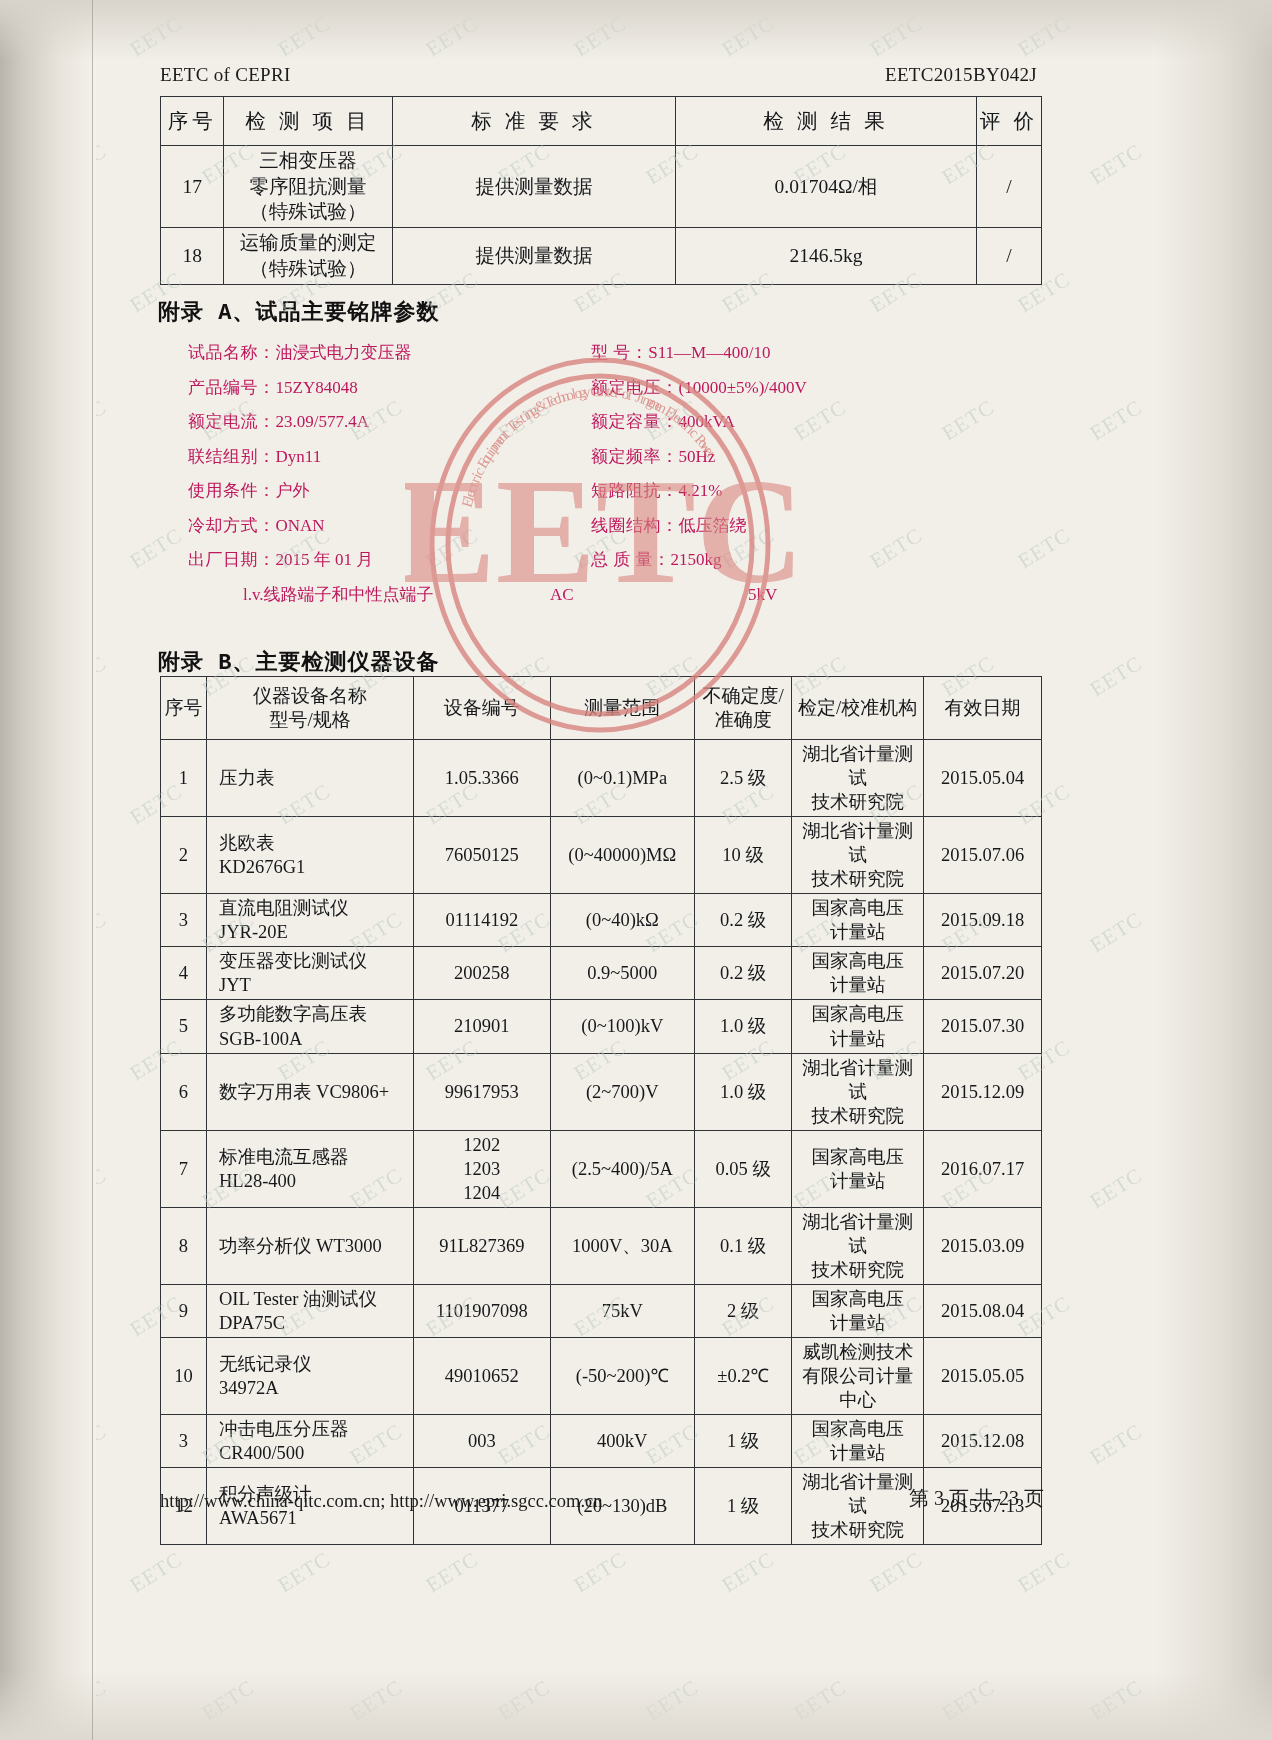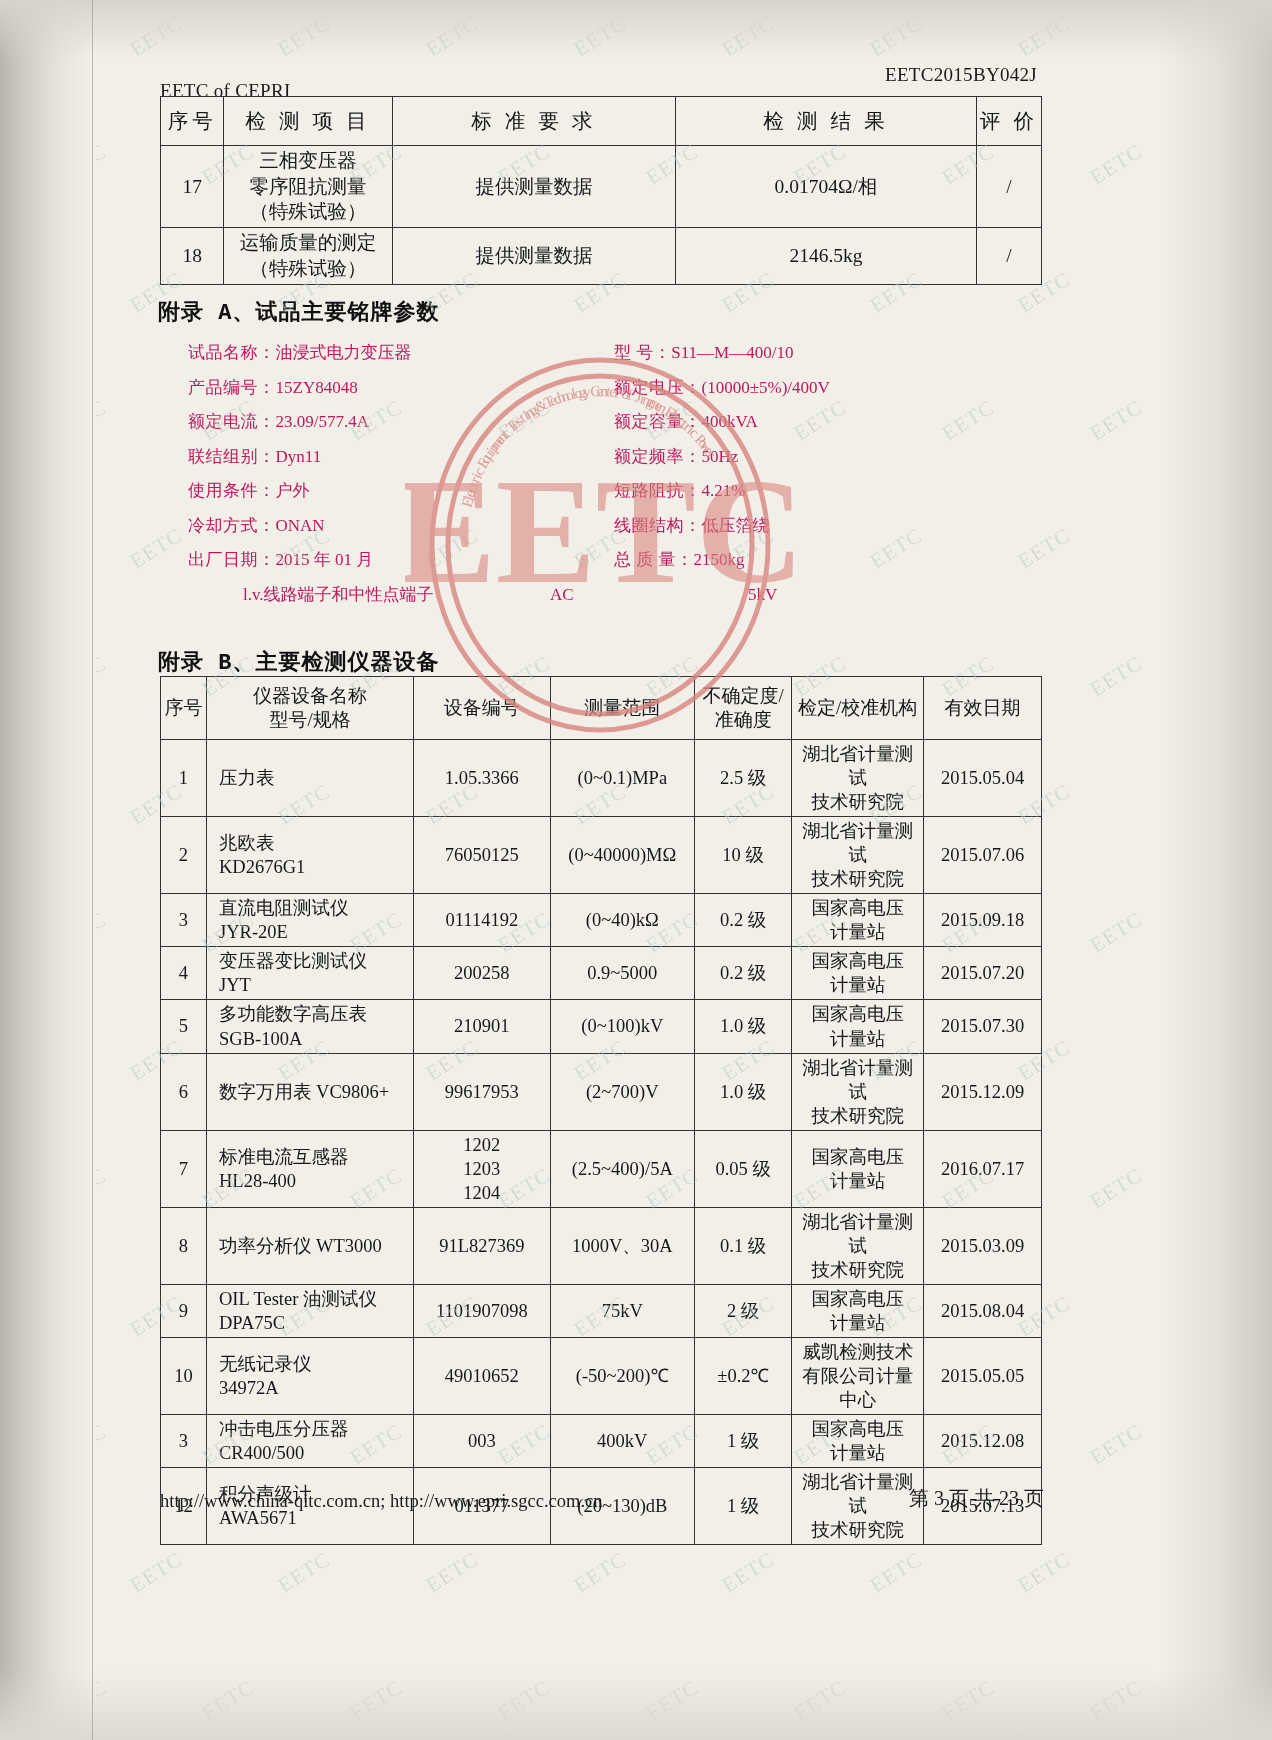--- a/index.html
+++ b/index.html
@@ -58,21 +58,21 @@
 
   
   .hdr {
     position: absolute;
     top: 64px;
     font-size: 19px;
     color: #1b1b1b;
     font-family: "Liberation Serif", serif;
     letter-spacing: .3px;
   }
-  .hdr-left { left: 160px; margin-top: 16px; }
+  .hdr-left { left: 160px; }
   .hdr-right { right: 235px; }
 
   .ftr {
     position: absolute;
     bottom: 228px;
     font-size: 18.5px;
     color: #1b1b1b;
   }
   .ftr-left { left: 160px; }
   .ftr-right { right: 228px; font-size: 20px; text-align: center; }
@@ -120,21 +120,21 @@
     position: absolute;
     left: 188px;
     top: 336px;
     width: 760px;
     font-size: 17px;
     line-height: 34.5px;
     color: #be185d;
   }
   .np-row { position: relative; height: 34.5px; white-space: nowrap; }
   .np-left { position: absolute; left: 0; }
-  .np-right { position: absolute; left: 426px; }
+  .np-right { position: absolute; left: 403px; }
   .np-lbl { letter-spacing: .5px; }
   .np-ins1 { position: absolute; left: 0; }
   .np-ins-v1 { position: absolute; left: 362px; }
   .np-ins-v1b { position: absolute; left: 556px; }
   .np-ins2 { position: absolute; left: 55px; }
   .np-ins-v2 { position: absolute; left: 362px; }
   .np-ins-v2b { position: absolute; left: 560px; }
 
   
   #t2 {

